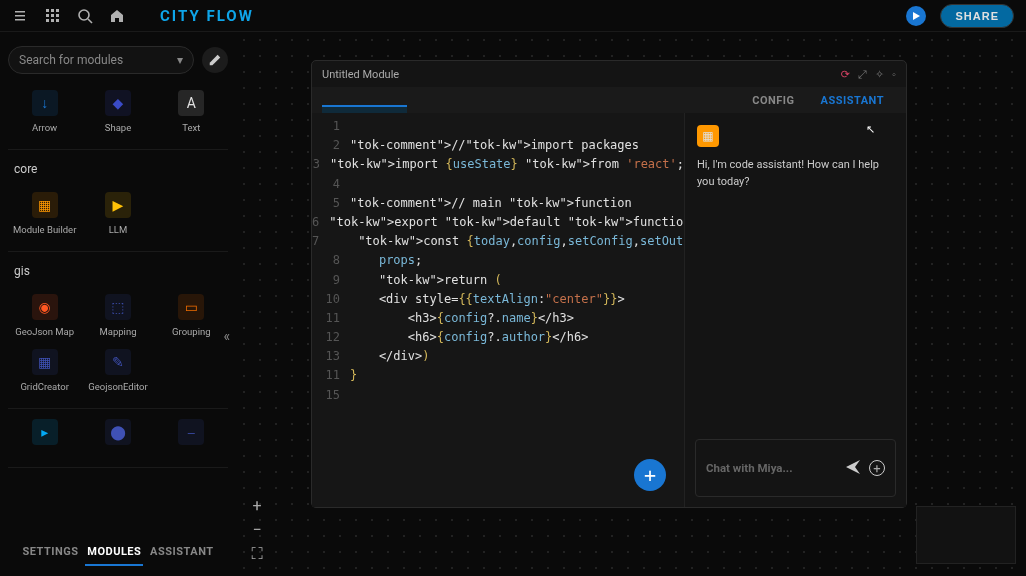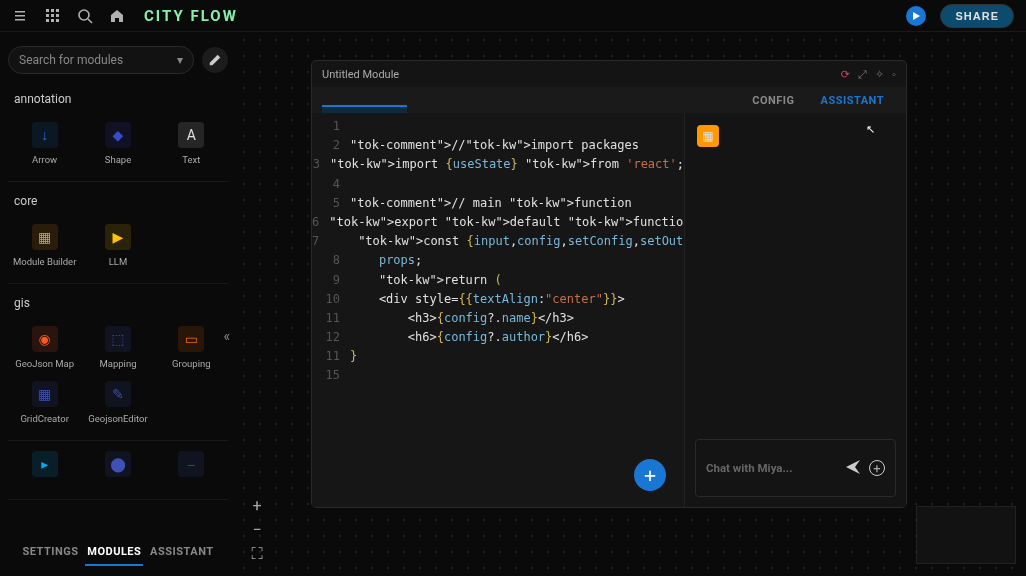--- a/index.html
+++ b/index.html
@@ -14,29 +14,29 @@
 }
 
 .header {
   height: 32px;
   display: flex; align-items: center;
   padding: 0 12px;
   gap: 14px;
   border-bottom: 1px solid #1a1a1a;
 }
 .header .icon { width: 18px; height: 18px; display: flex; align-items: center; justify-content: center; cursor: pointer; color: #b0b0b0; }
-.header .title { font-weight: 700; letter-spacing: 2px; font-size: 15px; color: #86efac; margin-left: 4px; }
+.header .title { font-weight: 700; letter-spacing: 2px; font-size: 15px; color: #0ea5e9; margin-left: 20px; }
 .header .spacer { flex: 1; }
 .play-btn {
   width: 20px; height: 20px; border-radius: 50%;
   background: #1976d2; display: flex; align-items: center; justify-content: center;
   cursor: pointer;
 }
 .share-btn {
-  background: #0c4a6e; border: 1px solid #333; color: #e0e0e0;
+  background: #0369a1; border: 1px solid #333; color: #e0e0e0;
   padding: 5px 14px; border-radius: 14px; font-size: 11px; font-weight: 700;
   letter-spacing: 1px; cursor: pointer;
 }
 
 .sidebar {
   position: absolute; left: 0; top: 32px; bottom: 0;
   width: 236px; background: #0a0a0a;
   display: flex; flex-direction: column;
 }
 .search-row { display: flex; gap: 8px; padding: 14px 8px 10px 8px; align-items: center; }
@@ -199,21 +199,20 @@
       <span>▾</span>
     </div>
     <div class="pencil-btn">
       <svg width="14" height="14" viewBox="0 0 16 16" fill="#ccc">
           <path d="M11 2 L14 5 L5 14 L2 14 L2 11 Z"></path>
         </svg>
     </div>
   </div>
   <div class="cats" id="cats">
       <div class="cat">
-        <div class="cat-title">annotation</div>
         <div class="cat-grid">
           <div class="mod">
             <div class="micon" style="background: rgba(25, 118, 210, 0.133); color: rgb(25, 118, 210);">↓</div>
             <div class="mlabel">Arrow</div>
           </div>
           <div class="mod">
             <div class="micon" style="background: rgba(58, 75, 199, 0.133); color: rgb(58, 75, 199);">◆</div>
             <div class="mlabel">Shape</div>
           </div>
           <div class="mod">
@@ -332,55 +331,60 @@
           <div class="code-line">
             <span class="lineno">5</span>
             <span class="linecode"><span class="&lt;span">"tok-comment"</span>&gt;// main <span class="&lt;span">"tok-kw"</span>&gt;function</span>
           </div>
           <div class="code-line">
             <span class="lineno">6</span>
             <span class="linecode"><span class="&lt;span">"tok-kw"</span>&gt;export <span class="&lt;span">"tok-kw"</span>&gt;default <span class="&lt;span">"tok-kw"</span>&gt;function </span>
           </div>
           <div class="code-line">
             <span class="lineno">7</span>
-            <span class="linecode">    <span class="&lt;span">"tok-kw"</span>&gt;const <span class="tok-punct">{</span><span class="tok-var">input</span>,<span class="tok-var">config</span>,<span class="tok-var">setConfig</span>,<span class="tok-var">setOutput</span> =</span>
+            <span class="linecode">    <span class="&lt;span">"tok-kw"</span>&gt;const <span class="tok-punct">{</span><span class="tok-var">today</span>,<span class="tok-var">config</span>,<span class="tok-var">setConfig</span>,<span class="tok-var">setOutput</span> =</span>
           </div>
           <div class="code-line">
             <span class="lineno">8</span>
             <span class="linecode">    <span class="tok-var">props</span>;</span>
           </div>
           <div class="code-line">
             <span class="lineno">9</span>
             <span class="linecode">    <span class="&lt;span">"tok-kw"</span>&gt;return <span class="tok-punct">(</span></span>
           </div>
           <div class="code-line">
             <span class="lineno">10</span>
             <span class="linecode">    &lt;div style=<span class="tok-punct">{</span><span class="tok-punct">{</span><span class="tok-var">textAlign</span>:<span class="tok-str">"center"</span><span class="tok-punct">}</span><span class="tok-punct">}</span>&gt;</span>
           </div>
           <div class="code-line">
             <span class="lineno">11</span>
             <span class="linecode">        &lt;h3&gt;<span class="tok-punct">{</span><span class="tok-var">config</span>?.<span class="tok-var">name</span><span class="tok-punct">}</span>&lt;/h3&gt;</span>
           </div>
           <div class="code-line">
             <span class="lineno">12</span>
             <span class="linecode">        &lt;h6&gt;<span class="tok-punct">{</span><span class="tok-var">config</span>?.<span class="tok-var">author</span><span class="tok-punct">}</span>&lt;/h6&gt;</span>
+          </div>
+          <div class="code-line">
+            <span class="lineno">13</span>
+            <span class="linecode">    &lt;/div&gt;<span class="tok-punct">)</span></span>
           </div>
           <div class="code-line">
             <span class="lineno">11</span>
             <span class="linecode"><span class="tok-punct">}</span></span>
           </div>
           <div class="code-line">
             <span class="lineno">15</span>
             <span class="linecode"></span>
           </div>
           <div class="fab">+</div>
       </div>
       <div class="assist">
         <div class="assist-body">
           <div class="assist-avatar">▦</div>
+          <div class="assist-msg">Hi, I'm code assistant! How can I help you today?</div>
         </div>
         <div class="assist-input">
           <span class="ph">Chat with Miya...</span>
           <span class="aicon"><svg width="16" height="16" viewBox="0 0 16 16" fill="#ccc">
                 <path d="M1 8 L15 1 L10 8 L15 15 Z"></path>
               </svg></span>
           <span class="aicon" style="border:1.5px solid #ccc;border-radius:50%;width:16px;height:16px;display:flex;align-items:center;justify-content:center;font-size:13px;">+</span>
         </div>
       </div>
     </div>

